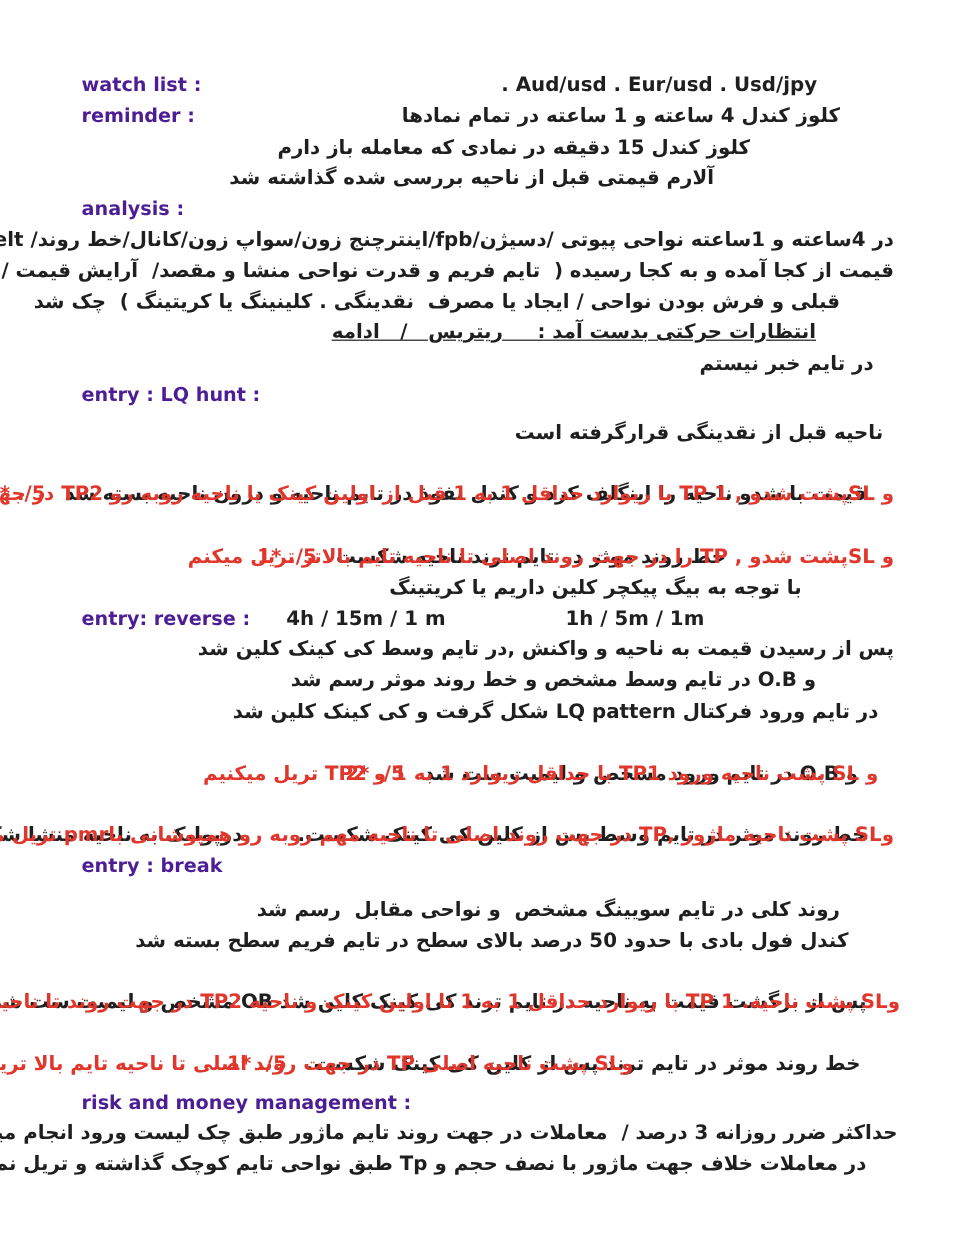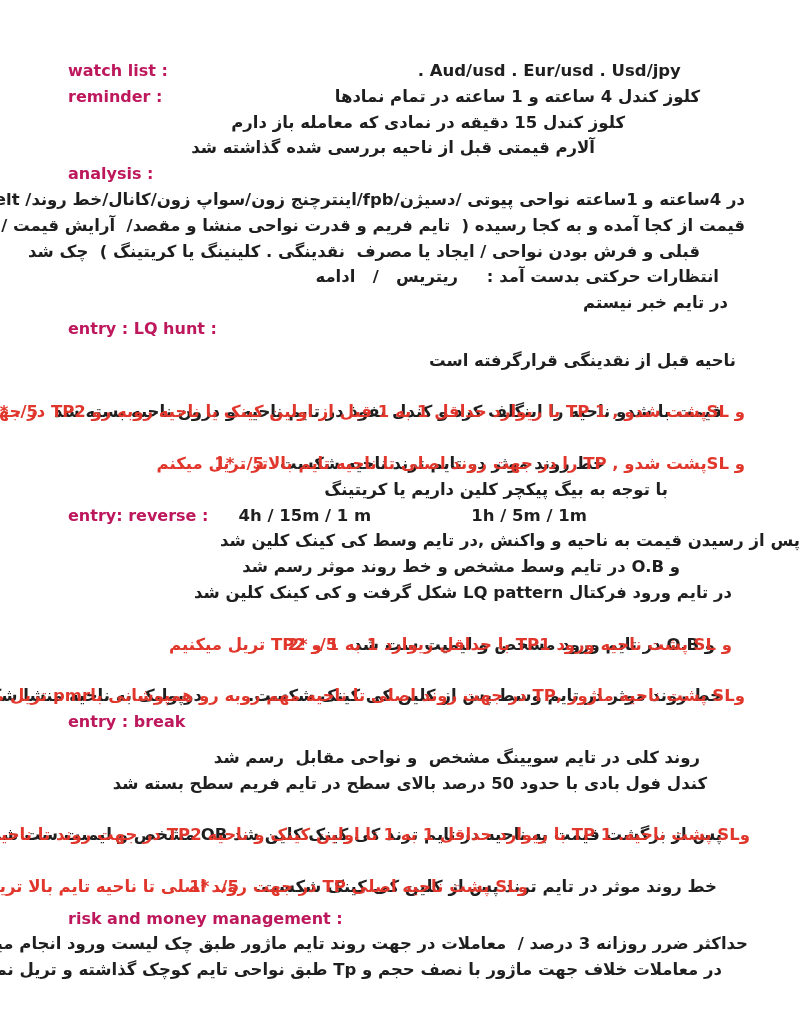--- a/index.html
+++ b/index.html
@@ -15,21 +15,21 @@
   }
   .ln{
     height:25.8px;line-height:25.8px;
     font-size:16.5px;font-weight:600;
     white-space:pre;
   }
   .rtl{direction:rtl;text-align:right;unicode-bidi:embed;}
   .red{color:#e0362b;}
   .score{color:#e0362b;margin-right:16px;margin-left:4px;unicode-bidi:isolate;}
   .lrow{display:flex;align-items:baseline;padding-left:68px;box-sizing:border-box;}
-  .lab{color:#be185d;font-size:16px;font-weight:600;white-space:pre;}
+  .lab{color:#4c1d95;font-size:16px;font-weight:600;white-space:pre;}
   .val-ltr{direction:ltr;unicode-bidi:isolate;white-space:pre;}
   .val-rtl{direction:rtl;text-align:right;flex:1;white-space:pre;box-sizing:border-box;}
   .gap6{margin-top:6px;}
   .gap10{margin-top:10px;}
 </style>
 </head>
 <body>
 
 <div class="page">
 
@@ -46,21 +46,21 @@
   <div class="ln rtl" style="padding-right:175px;">کلوز کندل 15 دقیقه در نمادی که معامله باز دارم</div>
   <div class="ln rtl" style="padding-right:205px;">آلارم قیمتی قبل از ناحیه بررسی شده گذاشته شد</div>
 
   <div class="ln lrow">
     <span class="lab">analysis :</span>
   </div>
 
   <div class="ln rtl" style="padding-right:55px;">در 4ساعته و 1ساعته نواحی پیوتی /دسیژن/fpb/اینترچنج زون/سواپ زون/کانال/خط روند/ spl/spl belt ها</div>
   <div class="ln rtl" style="padding-right:55px;">قیمت از کجا آمده و به کجا رسیده (  تایم فریم و قدرت نواحی منشا و مقصد/  آرایش قیمت / تعداد برخوردهای</div>
   <div class="ln rtl" style="padding-right:100px;">قبلی و فرش بودن نواحی / ایجاد یا مصرف  نقدینگی . کلینینگ یا کریتینگ )  چک شد</div>
-  <div class="ln rtl" style="padding-right:81px;">انتظارات حرکتی بدست آمد :     ریتریس   /   ادامه</div>
+  <div class="ln rtl" style="padding-right:120px;text-decoration:underline;">انتظارات حرکتی بدست آمد :     ریتریس   /   ادامه</div>
   <div class="ln rtl" style="padding-right:72px;margin-left:33px;">در تایم خبر نیستم</div>
 
   <div class="ln lrow">
     <span class="lab">entry : LQ hunt :</span>
   </div>
 
   <div class="ln rtl gap6" style="padding-right:64px;">ناحیه قبل از نقدینگی قرارگرفته است</div>
 
   <div class="ln rtl" style="padding-right:55px;">
     <span>قیمت با شدو ناحیه را اینگلف کرد و کندل نفوذ در تایم ناحیه و درون ناحیه بسته شد</span><span class="score" dir="ltr">2* ./5</span>
@@ -74,21 +74,21 @@
 
   <div class="ln rtl red" style="padding-right:55px;">و SLپشت شدو , TP را در جهت روند اصلی تا ناحیه تایم بالاتر تریل میکنم</div>
   <div class="ln rtl" style="padding-right:132px;">با توجه به بیگ پیکچر کلین داریم یا کریتینگ</div>
 
   <div class="ln lrow">
     <span class="lab">entry: reverse :</span>
     <span class="val-ltr" style="margin-left:30px;">4h / 15m / 1 m</span>
     <span class="val-ltr" style="margin-left:100px;">1h / 5m / 1m</span>
   </div>
 
-  <div class="ln rtl" style="">پس از رسیدن قیمت به ناحیه و واکنش ,در تایم وسط کی کینک کلین شد</div>
+  <div class="ln rtl" style="padding-right:55px;">پس از رسیدن قیمت به ناحیه و واکنش ,در تایم وسط کی کینک کلین شد</div>
   <div class="ln rtl" style="padding-right:120px;">و O.B در تایم وسط مشخص و خط روند موثر رسم شد</div>
   <div class="ln rtl" style="padding-right:68px;">در تایم ورود فرکتال LQ pattern شکل گرفت و کی کینک کلین شد</div>
 
   <div class="ln rtl" style="padding-right:62px;">
     <span>و O.B در تایم ورود مشخص و لیمیت ست شد</span><span class="score" dir="ltr">2* ./5</span>
   </div>
 
   <div class="ln rtl red" style="padding-right:68px;">و SL پشت ناحیه ورود TP1 با حداقل ریوارد 1 به 1 و TP2 تریل میکنیم</div>
 
   <div class="ln rtl" style="padding-right:55px;">

